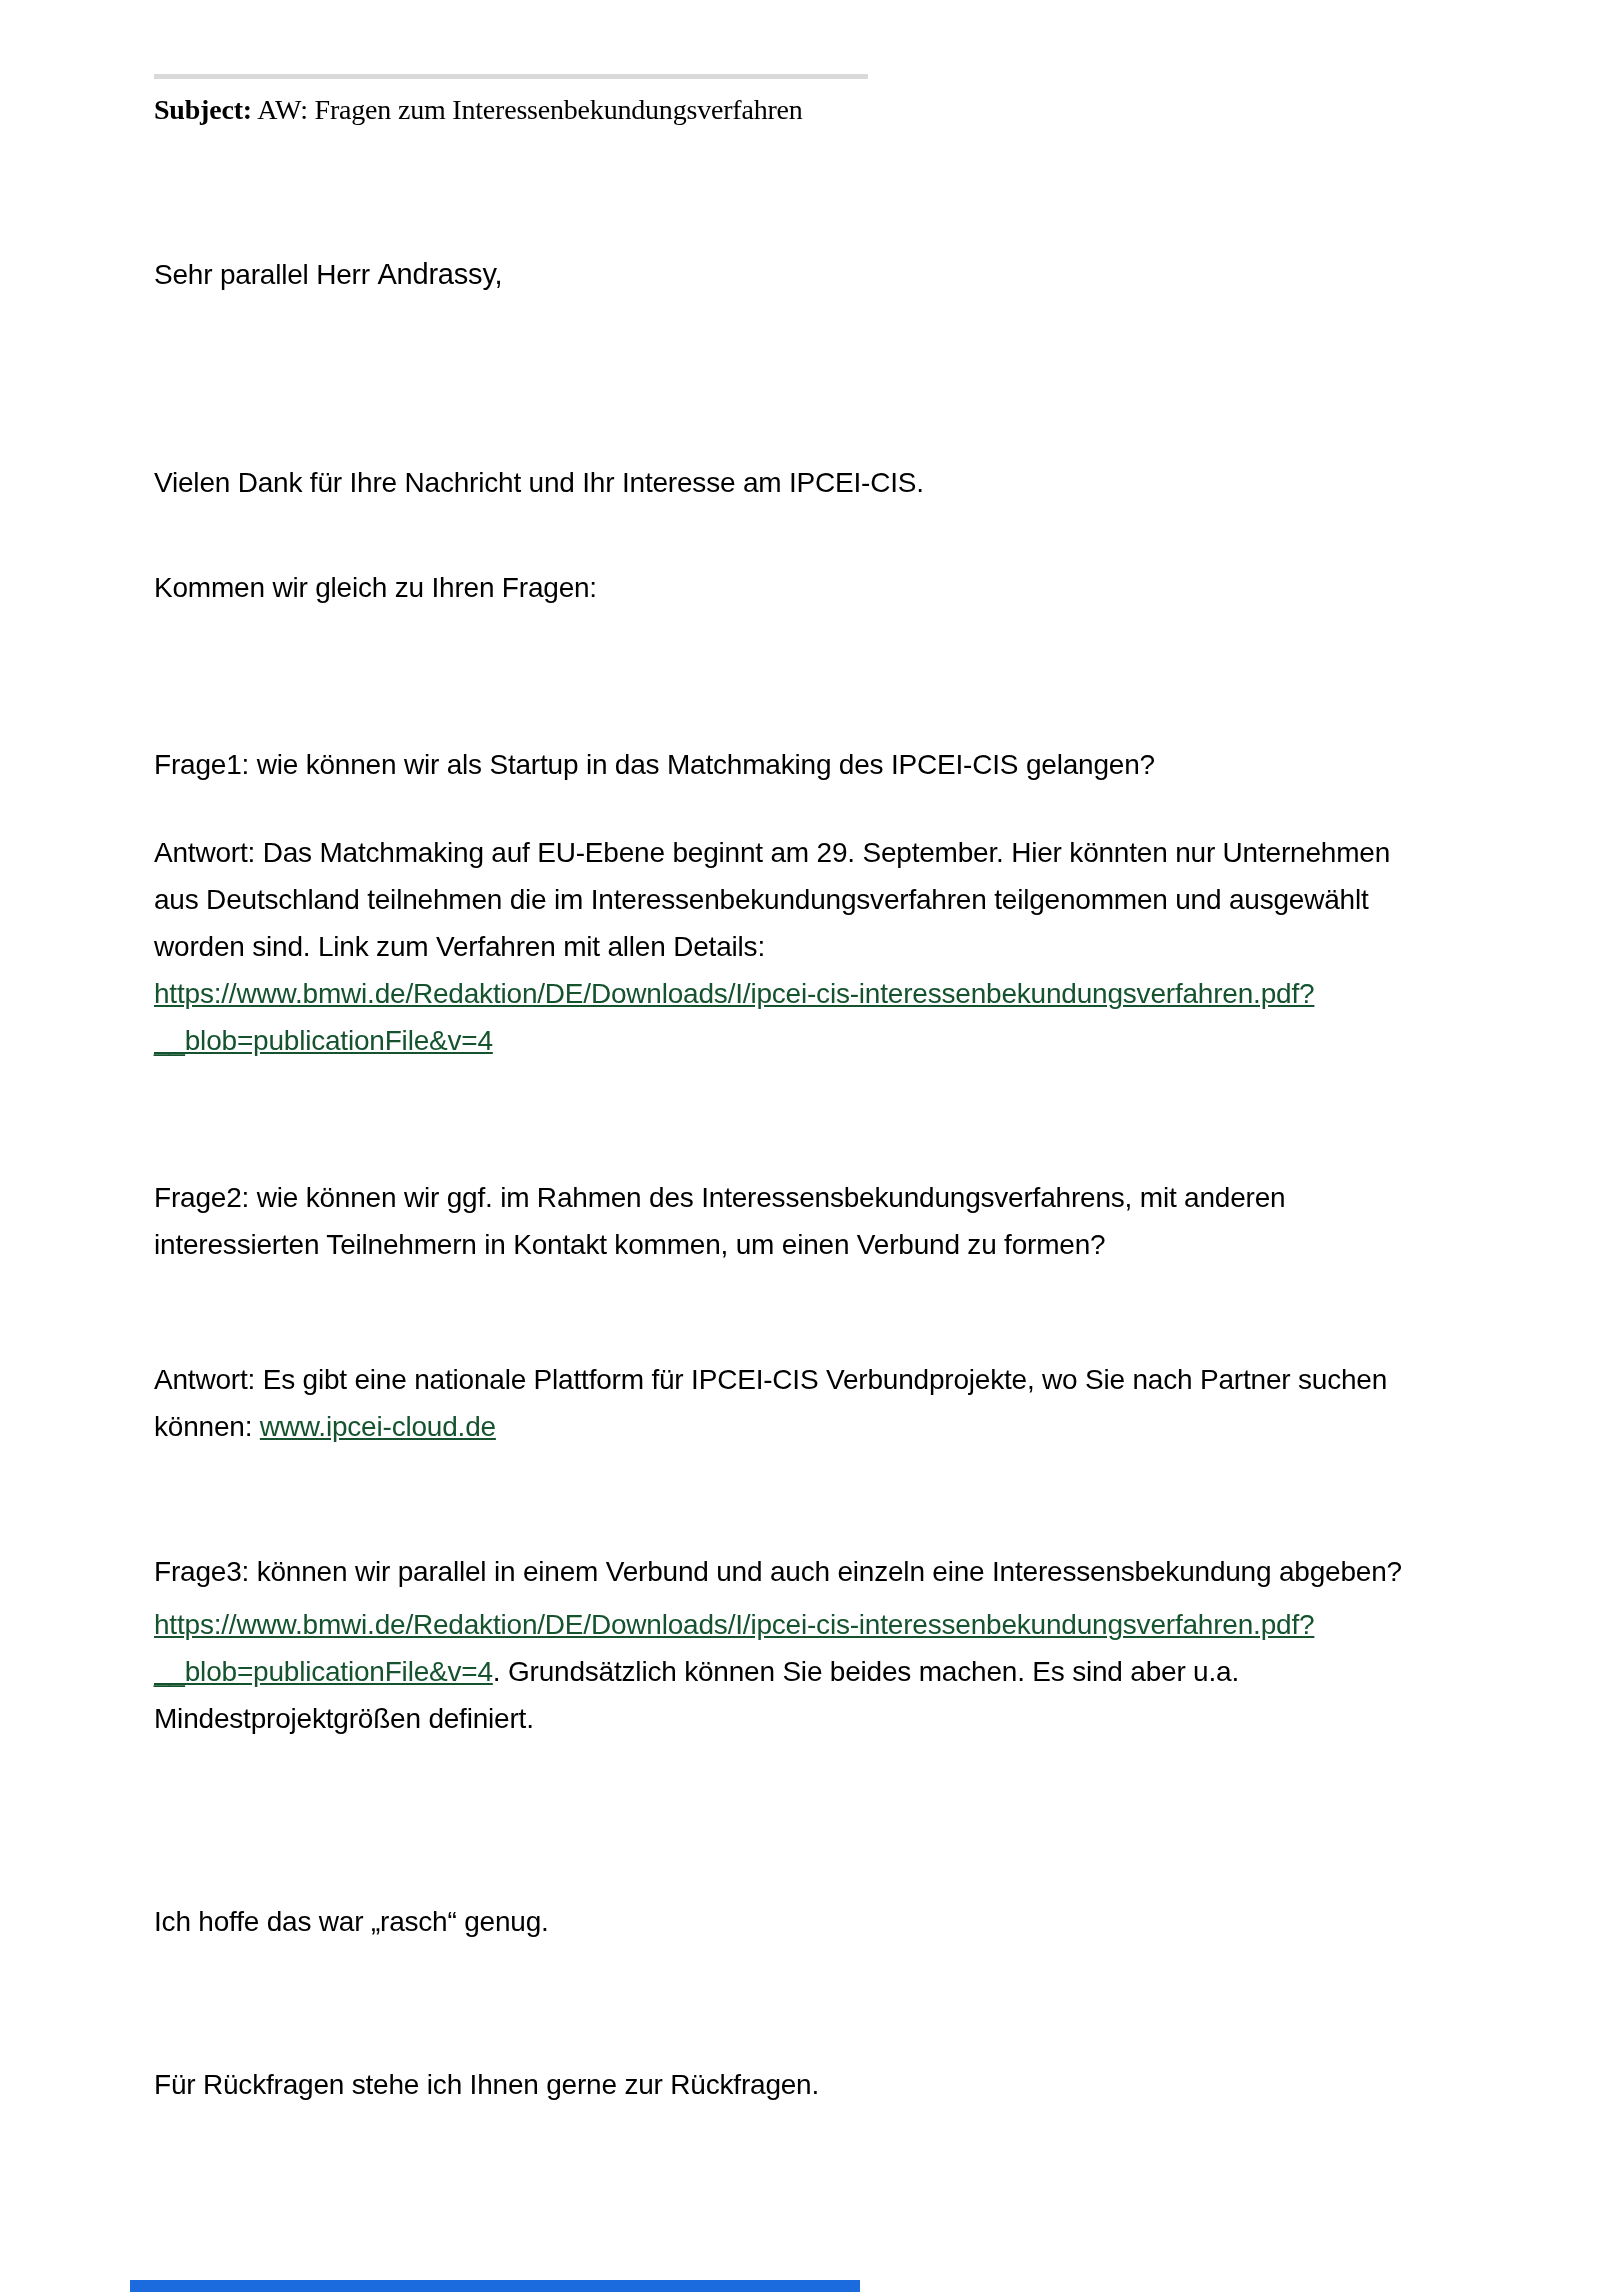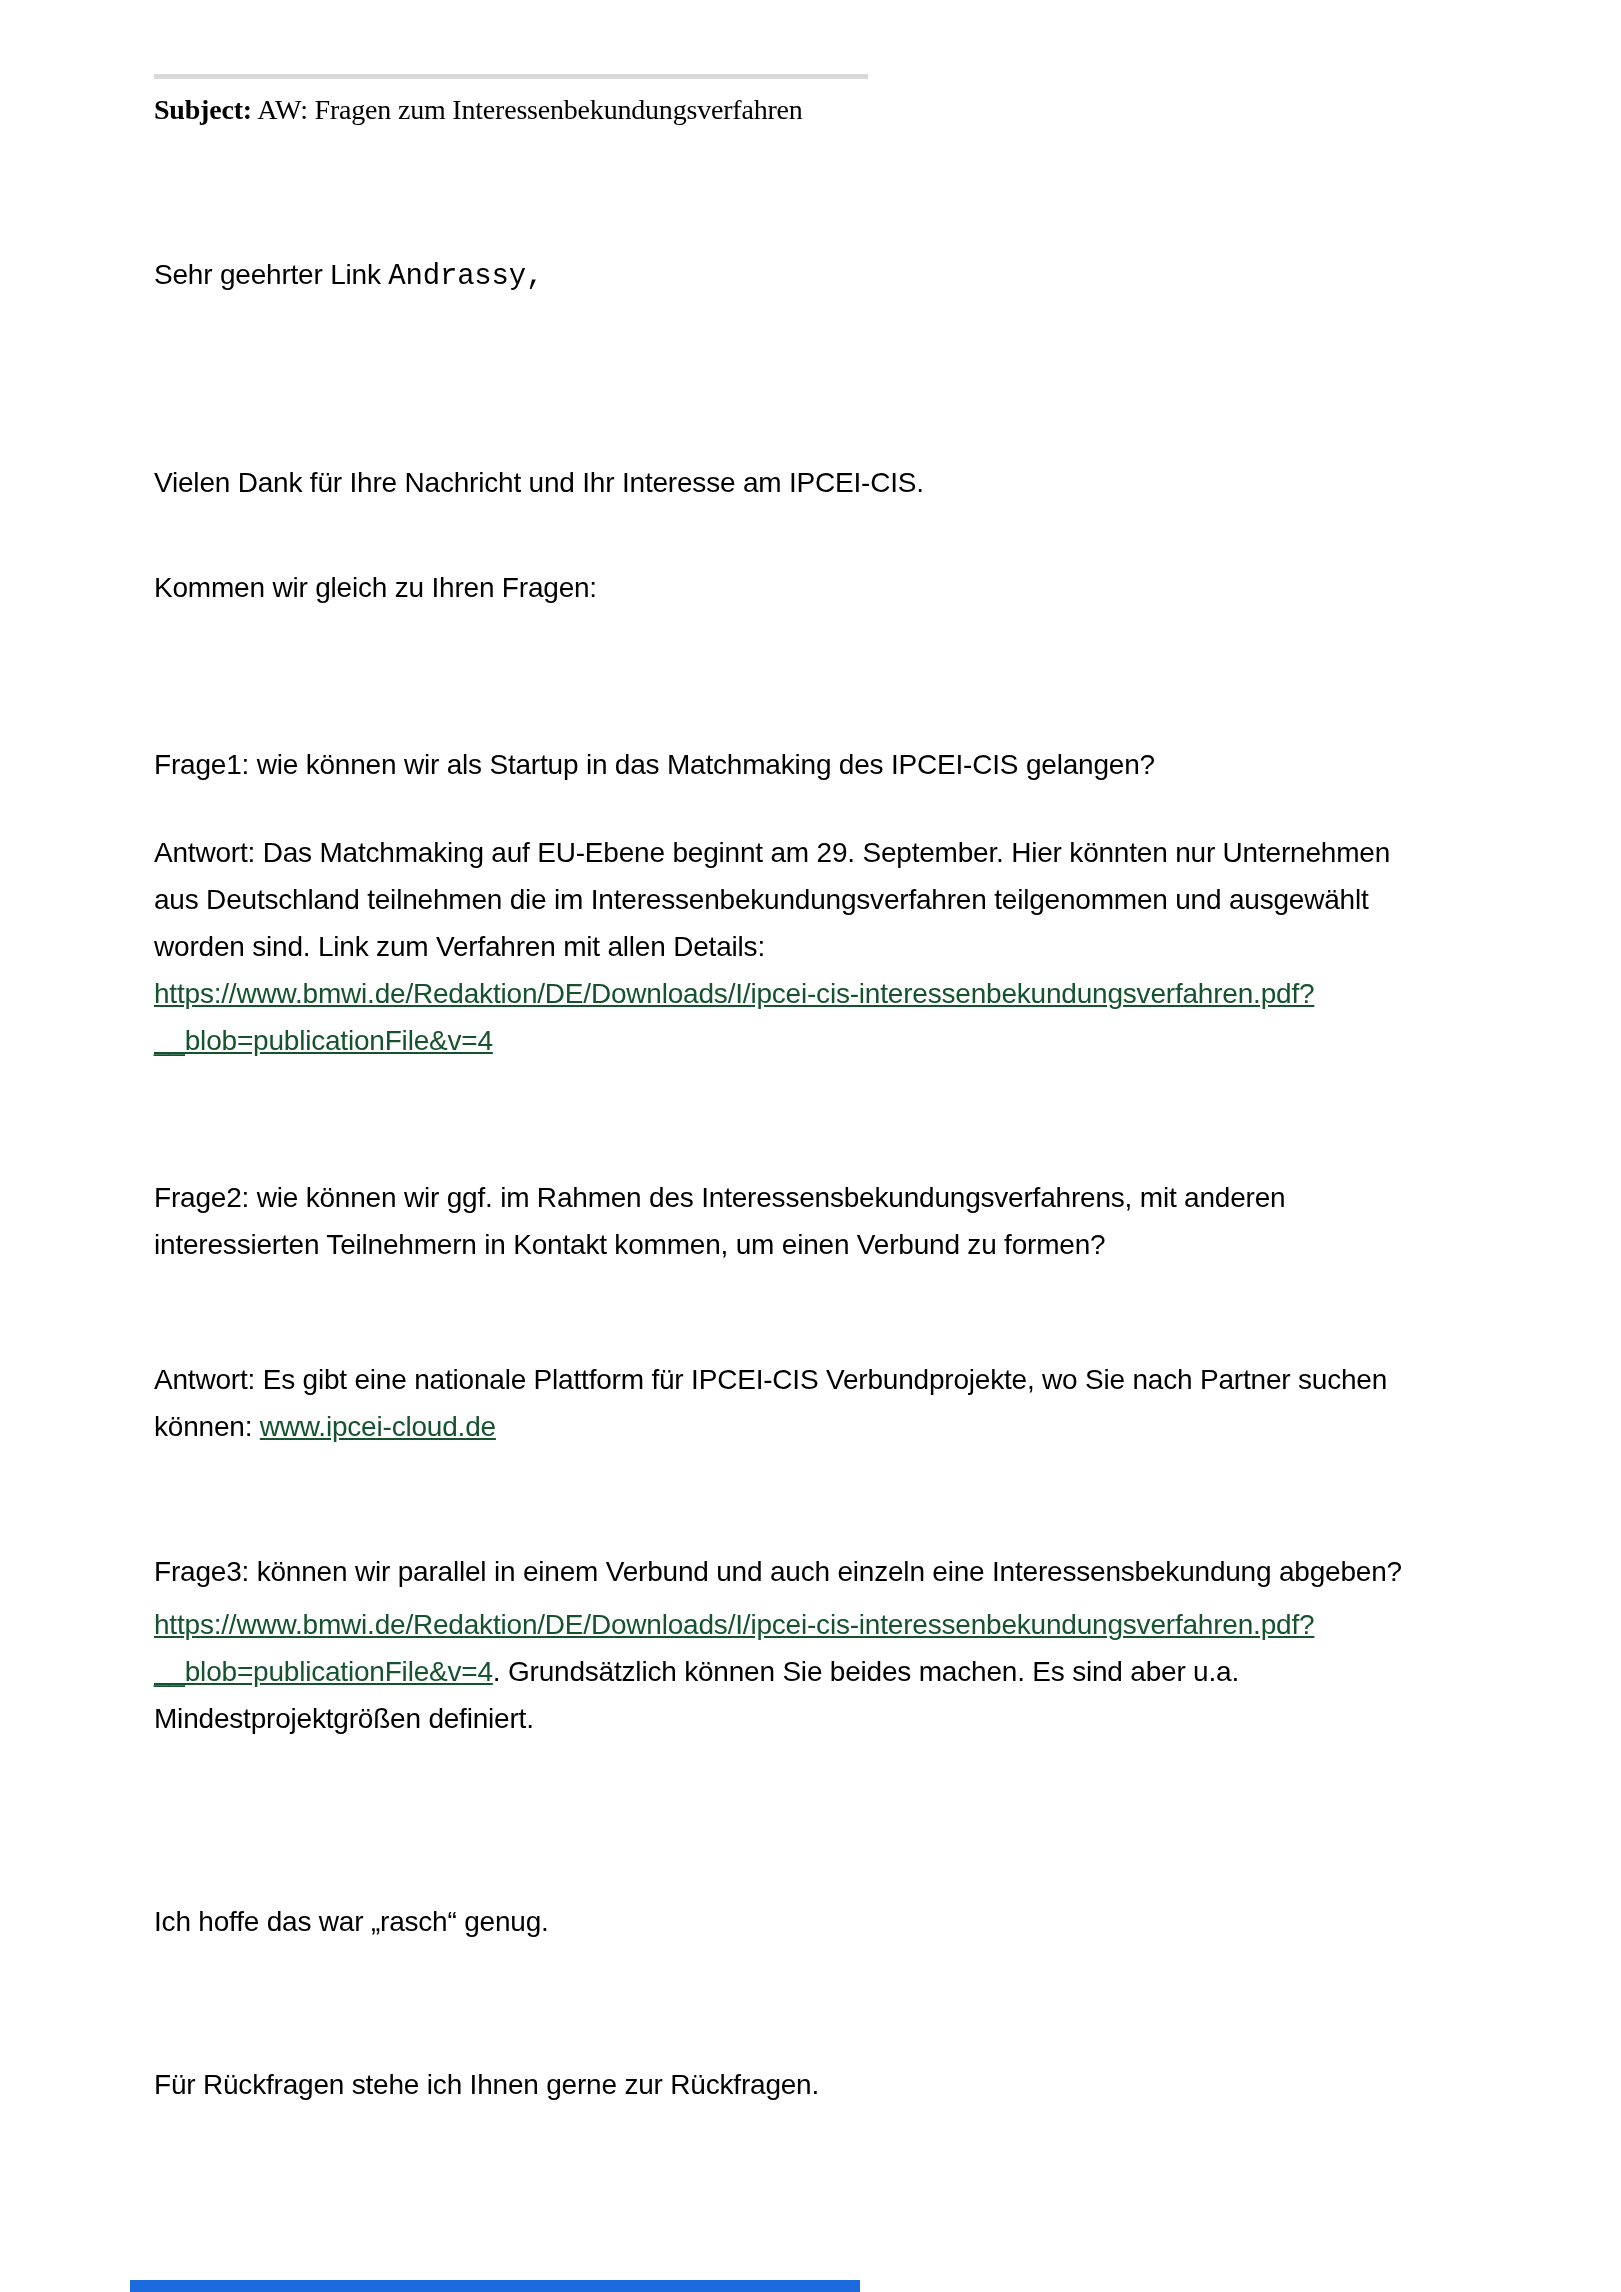--- a/index.html
+++ b/index.html
@@ -14,21 +14,21 @@
   .para {
     position: absolute;
     left: 154px;
     width: 1431px;
     font-size: 28px;
     line-height: 47px;
     white-space: pre;           
     letter-spacing: -0.2px;
   }
   .para .b { font-weight: bold; }
-  .para .alt { font-family: Liberation Mono, monospace; font-size: 29px; }
+  .para .alt { font-family: Liberation Sans, sans-serif; font-size: 29px; }
   a.lnk {
     color: #14532d;
     text-decoration: underline;
     cursor: pointer;
   }
   .rule {
     position: absolute;
     left: 154px; top: 74px;
     width: 714px; height: 4.9px;
     background: #d9d9d9;
@@ -52,21 +52,21 @@
   #blk-a3       { top: 1601px; }
   #blk-hope     { top: 1898px; }
   #blk-closing  { top: 2061px; }
 </style>
 </head>
 <body>
 
 <div class="rule"></div>
 
 <div class="para" id="blk-subject"><span class="b">Subject:</span><span> AW: Fragen zum Interessenbekundungsverfahren</span></div>
-<div class="para" id="blk-greeting"><span>Sehr geehrter Link </span><span class="alt">Andrassy,</span></div>
+<div class="para" id="blk-greeting"><span>Sehr parallel Herr </span><span class="alt">Andrassy,</span></div>
 <div class="para" id="blk-thanks"><span>Vielen Dank für Ihre Nachricht und Ihr Interesse am IPCEI-CIS.</span></div>
 <div class="para" id="blk-intro"><span>Kommen wir gleich zu Ihren Fragen:</span></div>
 <div class="para" id="blk-q1"><span>Frage1: wie können wir als Startup in das Matchmaking des IPCEI-CIS gelangen?</span></div>
 <div class="para" id="blk-a1"><span>Antwort: Das Matchmaking auf EU-Ebene beginnt am 29. September. Hier könnten nur Unternehmen
 aus Deutschland teilnehmen die im Interessenbekundungsverfahren teilgenommen und ausgewählt
 worden sind. Link zum Verfahren mit allen Details:
 </span><a class="lnk" href="#">https://www.bmwi.de/Redaktion/DE/Downloads/I/ipcei-cis-interessenbekundungsverfahren.pdf?
 __blob=publicationFile&amp;v=4</a></div>
 <div class="para" id="blk-q2"><span>Frage2: wie können wir ggf. im Rahmen des Interessensbekundungsverfahrens, mit anderen
 interessierten Teilnehmern in Kontakt kommen, um einen Verbund zu formen?</span></div>

